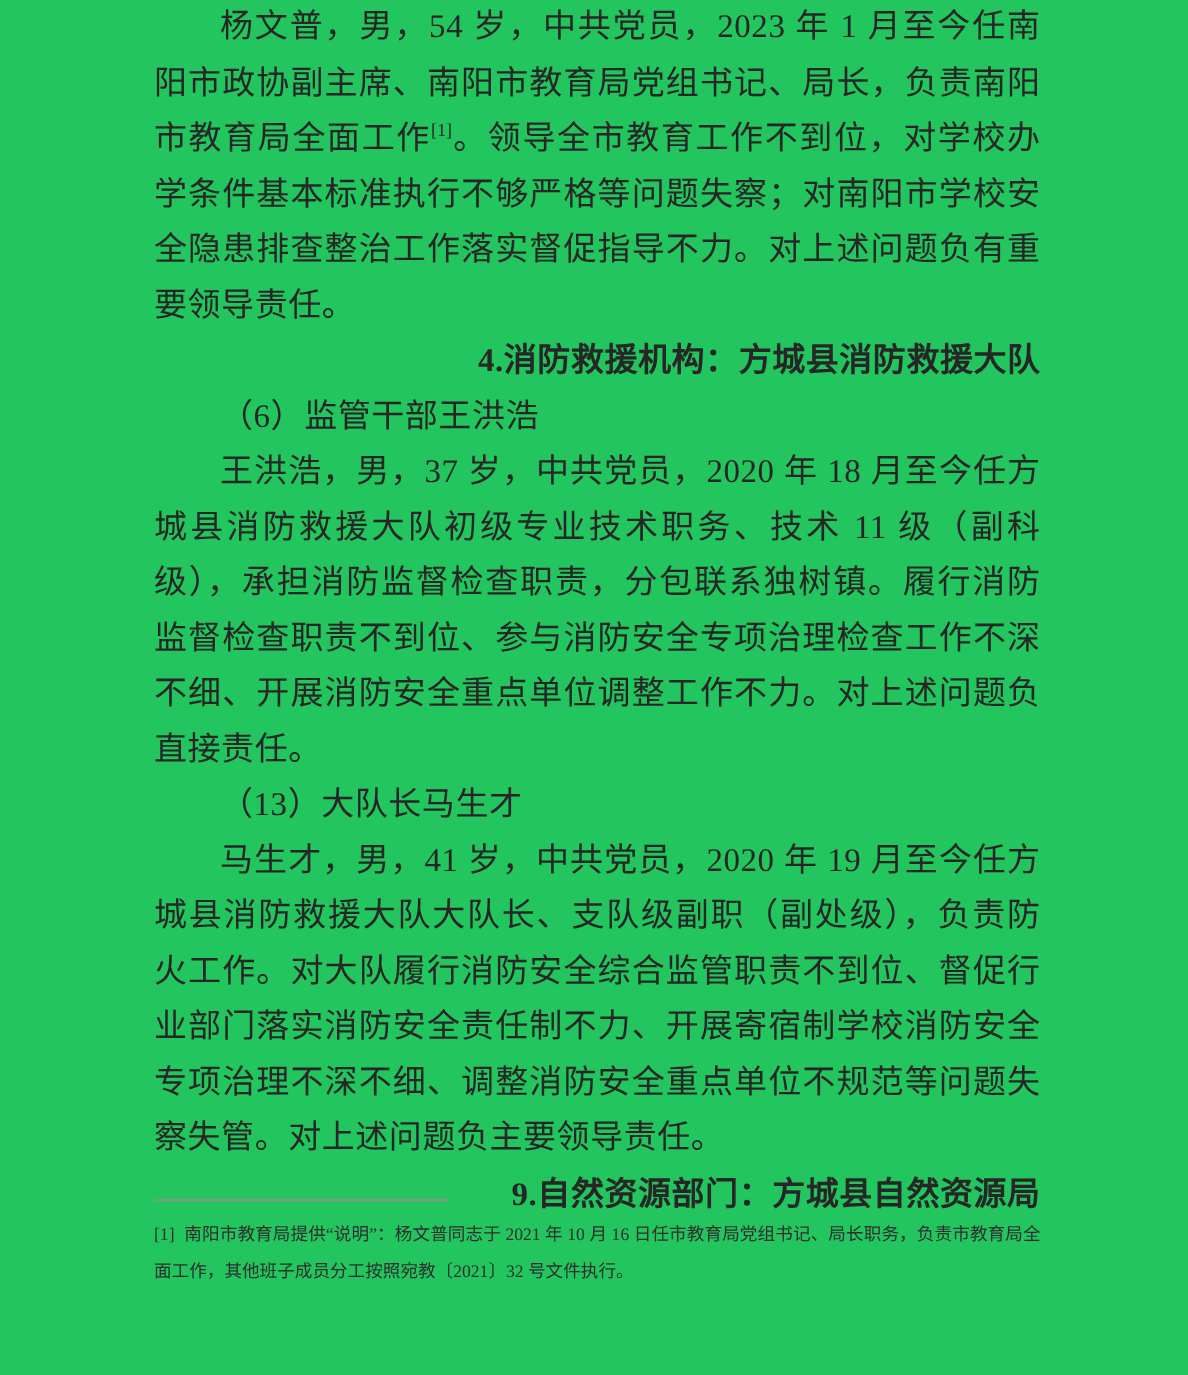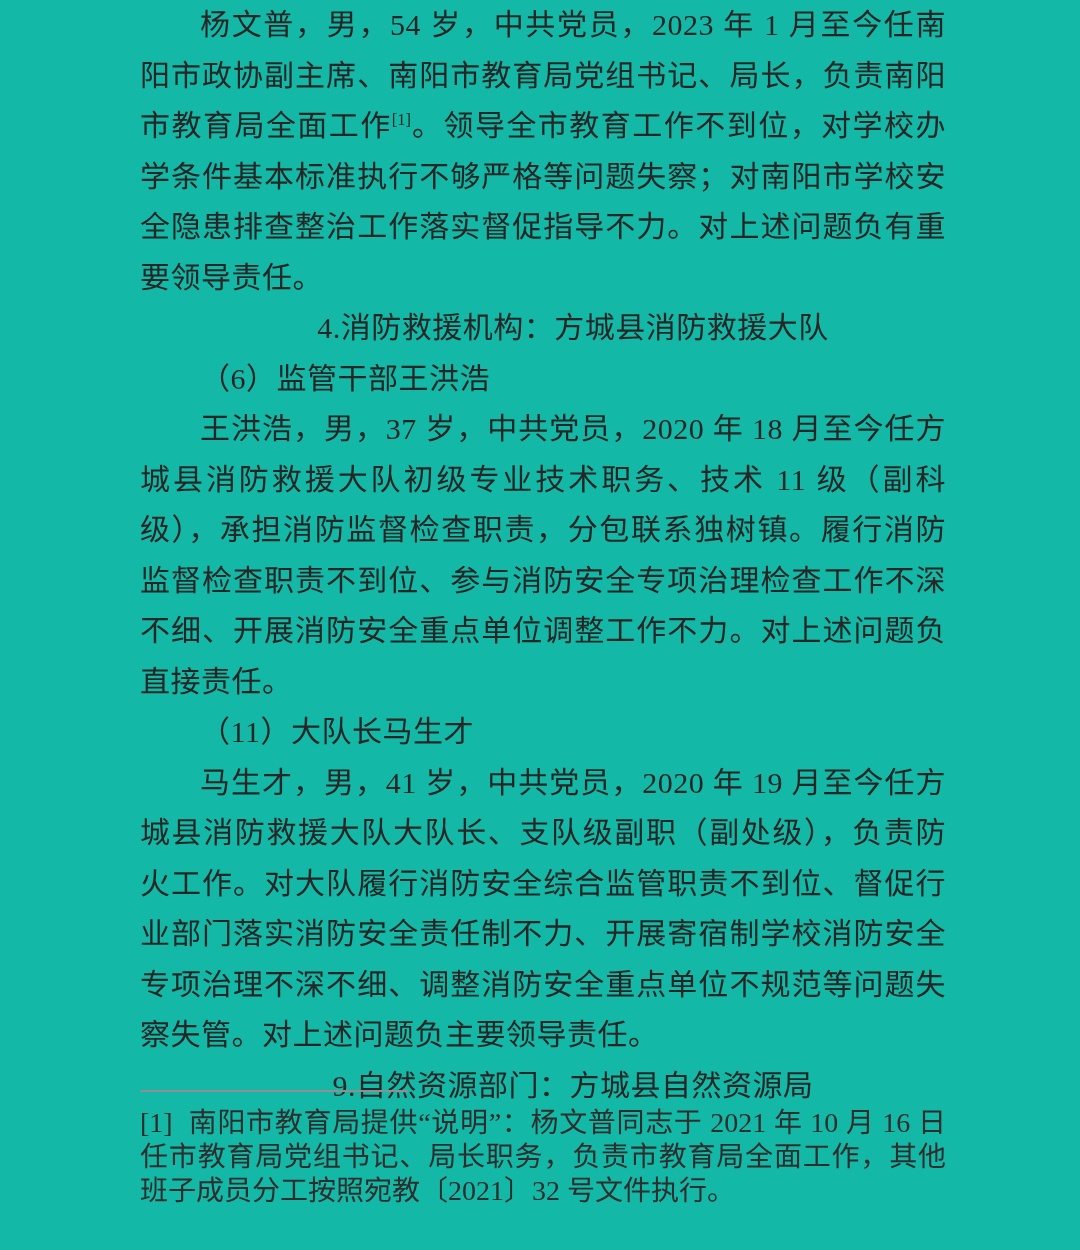--- a/index.html
+++ b/index.html
@@ -5,43 +5,43 @@
   html, body {
     margin: 0;
     padding: 0;
     background: #e9e9e9;
   }
   .page {
     position: relative;
     width: 1080px;
     height: 1250px;
     margin: 0 auto;
-    background: #14b8a6;
+    background: #22c55e;
     overflow: hidden;
     font-family: "Liberation Serif", "DejaVu Serif", serif;
     color: #262626;
   }
   .content {
     position: absolute;
     left: 140px;
     top: 0;
     width: 806px;
   }
   .content p {
     margin: 0;
     font-size: 30px;
     line-height: 50.5px;
     text-indent: 2em;
     text-align: justify;
     text-justify: inter-character;
     letter-spacing: 0.5px;
   }
   .content p.heading {
-    font-weight: normal;
-    text-align: center;
+    font-weight: bold;
+    text-align: right;
   }
   sup.fnref {
     font-size: 0.55em;
     vertical-align: super;
     line-height: 0;
     letter-spacing: 0;
   }
   .footnote-area {
     position: absolute;
     left: 140px;
@@ -49,21 +49,21 @@
     width: 806px;
   }
   .footnote-rule {
     width: 268px;
     height: 2px;
     background: #8f8f8f;
     margin: 0 0 14px 0;
   }
   .footnote-text {
     margin: 0;
-    font-size: 28px;
+    font-size: 16px;
     line-height: 34px;
     text-align: justify;
     text-justify: inter-character;
     color: #2e2e2e;
   }
   .footnote-text .fn-marker {
     margin-right: 0.55em;
   }
   .page-number {
     position: absolute;
@@ -82,21 +82,21 @@
   <div class="content">
 
     <p class="para"><span>杨文普，男，54 岁，中共党员，2023 年 1 月至今任南阳市政协副主席、南阳市教育局党组书记、局长，负责南阳市教育局全面工作</span><sup class="fnref">[1]</sup><span>。领导全市教育工作不到位，对学校办学条件基本标准执行不够严格等问题失察；对南阳市学校安全隐患排查整治工作落实督促指导不力。对上述问题负有重要领导责任。</span></p>
 
     <p class="heading">4.消防救援机构：方城县消防救援大队</p>
 
     <p class="para">（6）监管干部王洪浩</p>
 
     <p class="para">王洪浩，男，37 岁，中共党员，2020 年 18 月至今任方城县消防救援大队初级专业技术职务、技术 11 级（副科级），承担消防监督检查职责，分包联系独树镇。履行消防监督检查职责不到位、参与消防安全专项治理检查工作不深不细、开展消防安全重点单位调整工作不力。对上述问题负直接责任。</p>
 
-    <p class="para">（11）大队长马生才</p>
+    <p class="para">（13）大队长马生才</p>
 
     <p class="para">马生才，男，41 岁，中共党员，2020 年 19 月至今任方城县消防救援大队大队长、支队级副职（副处级），负责防火工作。对大队履行消防安全综合监管职责不到位、督促行业部门落实消防安全责任制不力、开展寄宿制学校消防安全专项治理不深不细、调整消防安全重点单位不规范等问题失察失管。对上述问题负主要领导责任。</p>
 
     <p class="heading">9.自然资源部门：方城县自然资源局</p>
 
 
   </div>
 
   <div class="footnote-area">
     <div class="footnote-rule"></div>

